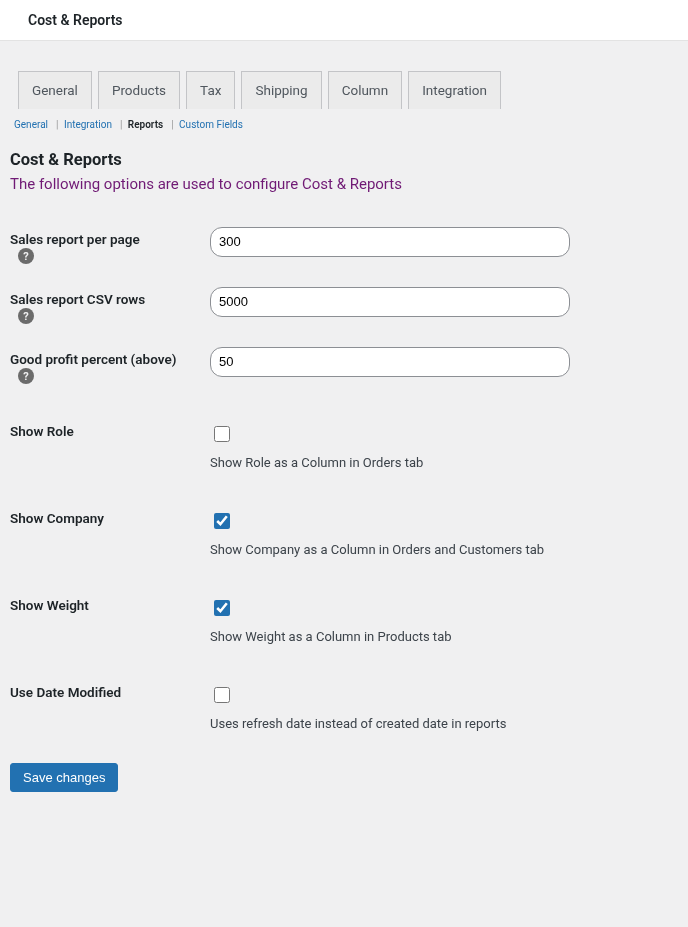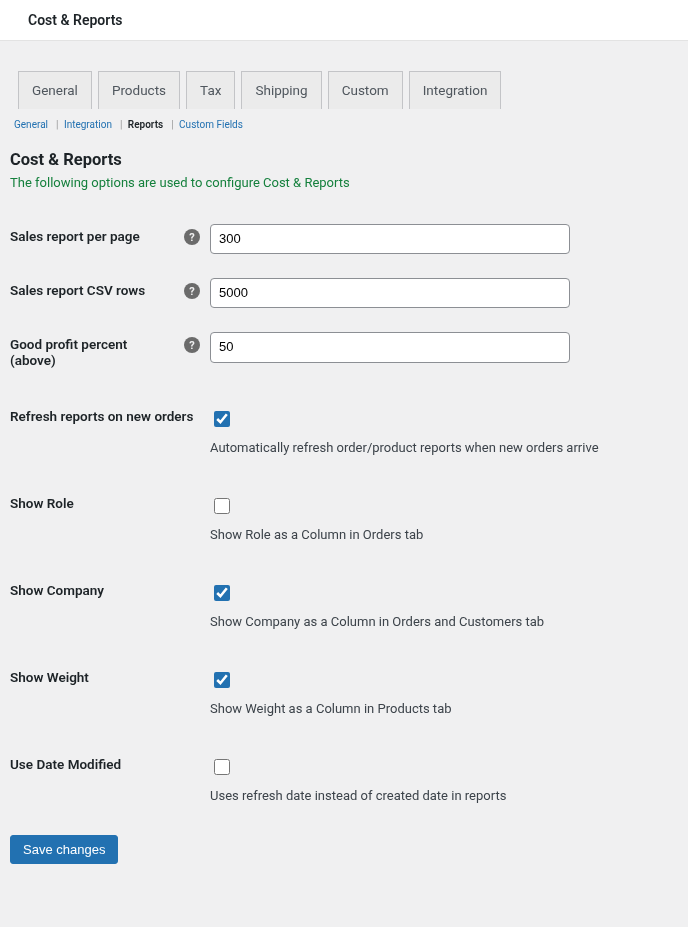--- a/index.html
+++ b/index.html
@@ -55,22 +55,22 @@
     }
     .subsub .sep { color: #999; margin: 0 3px; }
     .subsub strong { color: #1d2327; font-weight: 600; }
     h2.section-title {
       font-size: 16.5px;
       font-weight: 700;
       margin: 14px 0 6px 0;
       color: #1d2327;
     }
     .section-desc {
-      font-size: 13px;
-      color: #15803d;
+      font-size: 15px;
+      color: #701a75;
       margin: 0 0 24px 0;
     }
     .form-table { width: 100%; border-collapse: collapse; }
     .form-table th {
       width: 200px;
       text-align: left;
       vertical-align: top;
       font-weight: 600;
       font-size: 13.5px;
       padding: 14px 10px 14px 0;
@@ -89,26 +89,26 @@
       color: #f0f0f1;
       align-items: center;
       justify-content: center;
       font-size: 11px;
       font-weight: 700;
       margin-left: 8px;
       cursor: help;
       position: relative;
       top: 1px;
     }
-    .th-inner { display: flex; justify-content: space-between; align-items: flex-start; }
+    .th-inner { display: flex; justify-content: space-between; align-items: flex-start; flex-direction: column; }
     input[type="text"], input[type="number"] {
       width: 360px;
       padding: 5px 8px;
       border: 1px solid #8c8f94;
-      border-radius: 4px;
+      border-radius: 12px;
       font-size: 13px;
       background: #fff;
       line-height: 1.4;
     }
     input[type="checkbox"] {
       width: 16px;
       height: 16px;
       cursor: pointer;
       accent-color: #2271b1;
     }
@@ -137,21 +137,21 @@
   <h1>Cost &amp; Reports</h1>
 </div>
 
 <div class="content">
 
   <div class="tabs">
     <a class="tab">General</a>
     <a class="tab">Products</a>
     <a class="tab">Tax</a>
     <a class="tab">Shipping</a>
-    <a class="tab">Custom</a>
+    <a class="tab">Column</a>
     <a class="tab">Integration</a>
   </div>
 
   <div class="subsub">
     <a>General</a>&nbsp;
     <span class="sep">|</span>
     <a>Integration</a>&nbsp;
     <span class="sep">|</span>
     <strong>Reports</strong>&nbsp;
     <span class="sep">|</span>
@@ -190,29 +190,20 @@
           <div class="th-inner">
             <span>Good profit percent (above)</span>
             <span class="help-tip">?</span>
           </div>
         </th>
         <td>
           <input type="text" value="50" style="">
         </td>
       </tr>
 
-      <tr class="spacer-row">
-        <th>
-          <span>Refresh reports on new orders</span>
-        </th>
-        <td>
-          <input type="checkbox" checked="" style="">
-          <span class="checkbox-desc">Automatically refresh order/product reports when new orders arrive</span>
-        </td>
-      </tr>
 
       <tr class="spacer-row">
         <th>
           <span>Show Role</span>
         </th>
         <td>
           <input type="checkbox" style="">
           <span class="checkbox-desc">Show Role as a Column in Orders tab</span>
         </td>
       </tr>

